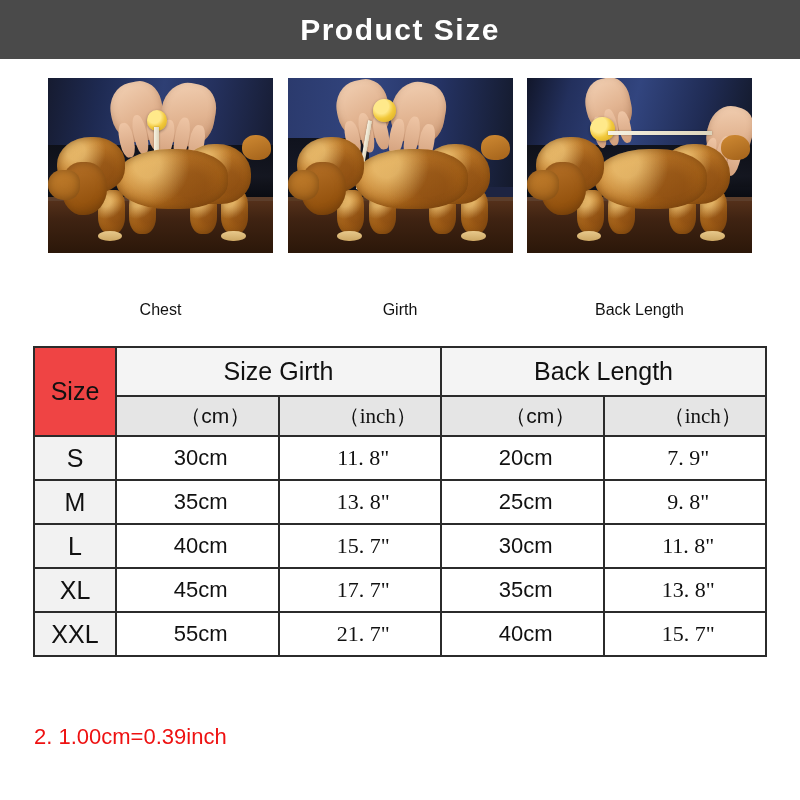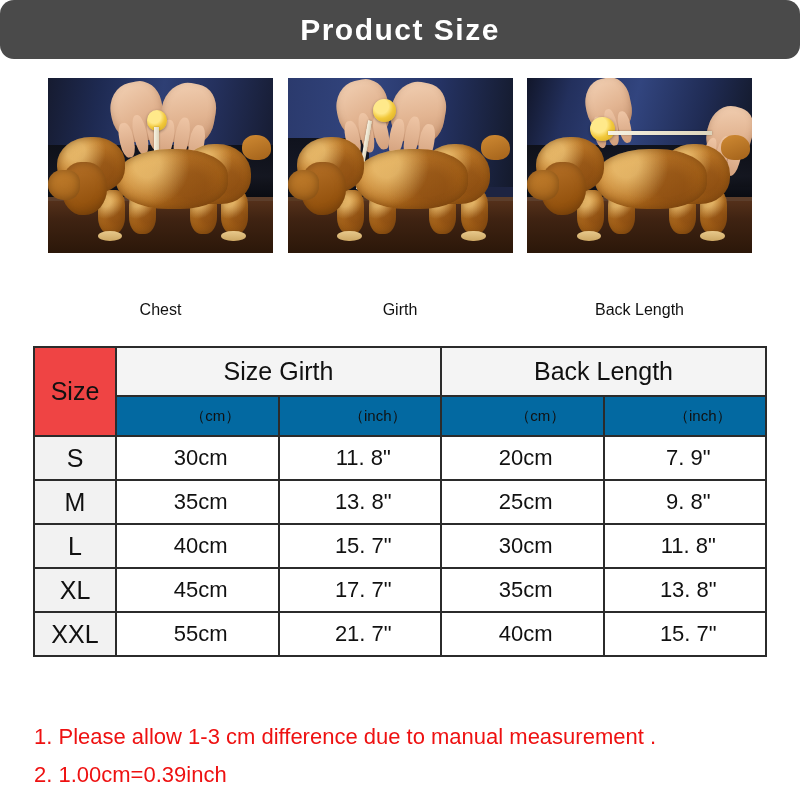--- a/index.html
+++ b/index.html
@@ -8,21 +8,21 @@
     background:#ffffff;
     font-family:"Liberation Sans", sans-serif;
     overflow:hidden;
     position:relative;
   }
 
   
   .banner{
     position:absolute;left:0;top:0;width:800px;height:59px;
     background:#4a4a4a;
-    display:flex;align-items:center;justify-content:center;border-radius:14px;
+    display:flex;align-items:center;justify-content:center;
   }
   .banner-title{
     color:#ffffff;
     font-size:30px;
     font-weight:bold;
     letter-spacing:1.5px;
     line-height:1;
   }
 
   
@@ -148,30 +148,30 @@
   .size-table td,.size-table th{
     border:2px solid #2b2b2b;
     text-align:center;
     vertical-align:middle;
     font-weight:normal;
     color:#111111;
     background:#ffffff;
     padding:0;
   }
   .size-table .hdr-group{height:47px;font-size:25px;background:#f4f4f4;}
-  .size-table .hdr-unit{height:38px;font-size:15px;background:#0369a1;padding-left:36px;}
+  .size-table .hdr-unit{height:38px;font-size:21px;background:#e5e5e5;padding-left:36px;}
   .size-table .size-head{
     width:80px;font-size:25px;background:#ef4444;
   }
   .size-table .size-cell{
     width:80px;font-size:25px;background:#f2f2f2;
   }
   .size-table tbody tr{height:44px;}
   .size-table .val{font-size:22px;padding-left:7px;}
-  .red{color:#ee1111;}
+  .red{color:#ee1111;font-family:Liberation Serif, serif;}
 
   
   .notes{
     position:absolute;left:34px;top:718px;width:740px;
     color:#ee1111;font-size:22px;line-height:38px;
   }
   .note-line{white-space:nowrap;}
 </style>
 </head>
 <body>
@@ -335,15 +335,14 @@
       <td class="size-cell">XXL</td>
       <td class="val">55cm</td>
       <td class="val red">21. 7"</td>
       <td class="val">40cm</td>
       <td class="val red">15. 7"</td>
     </tr>
   </tbody>
 </table>
 
 <div class="notes">
-  <div class="note-line">1. Please allow 1-3 cm difference due to manual measurement .</div>
   <div class="note-line">2. 1.00cm=0.39inch</div>
 </div>
 
 </body></html>

